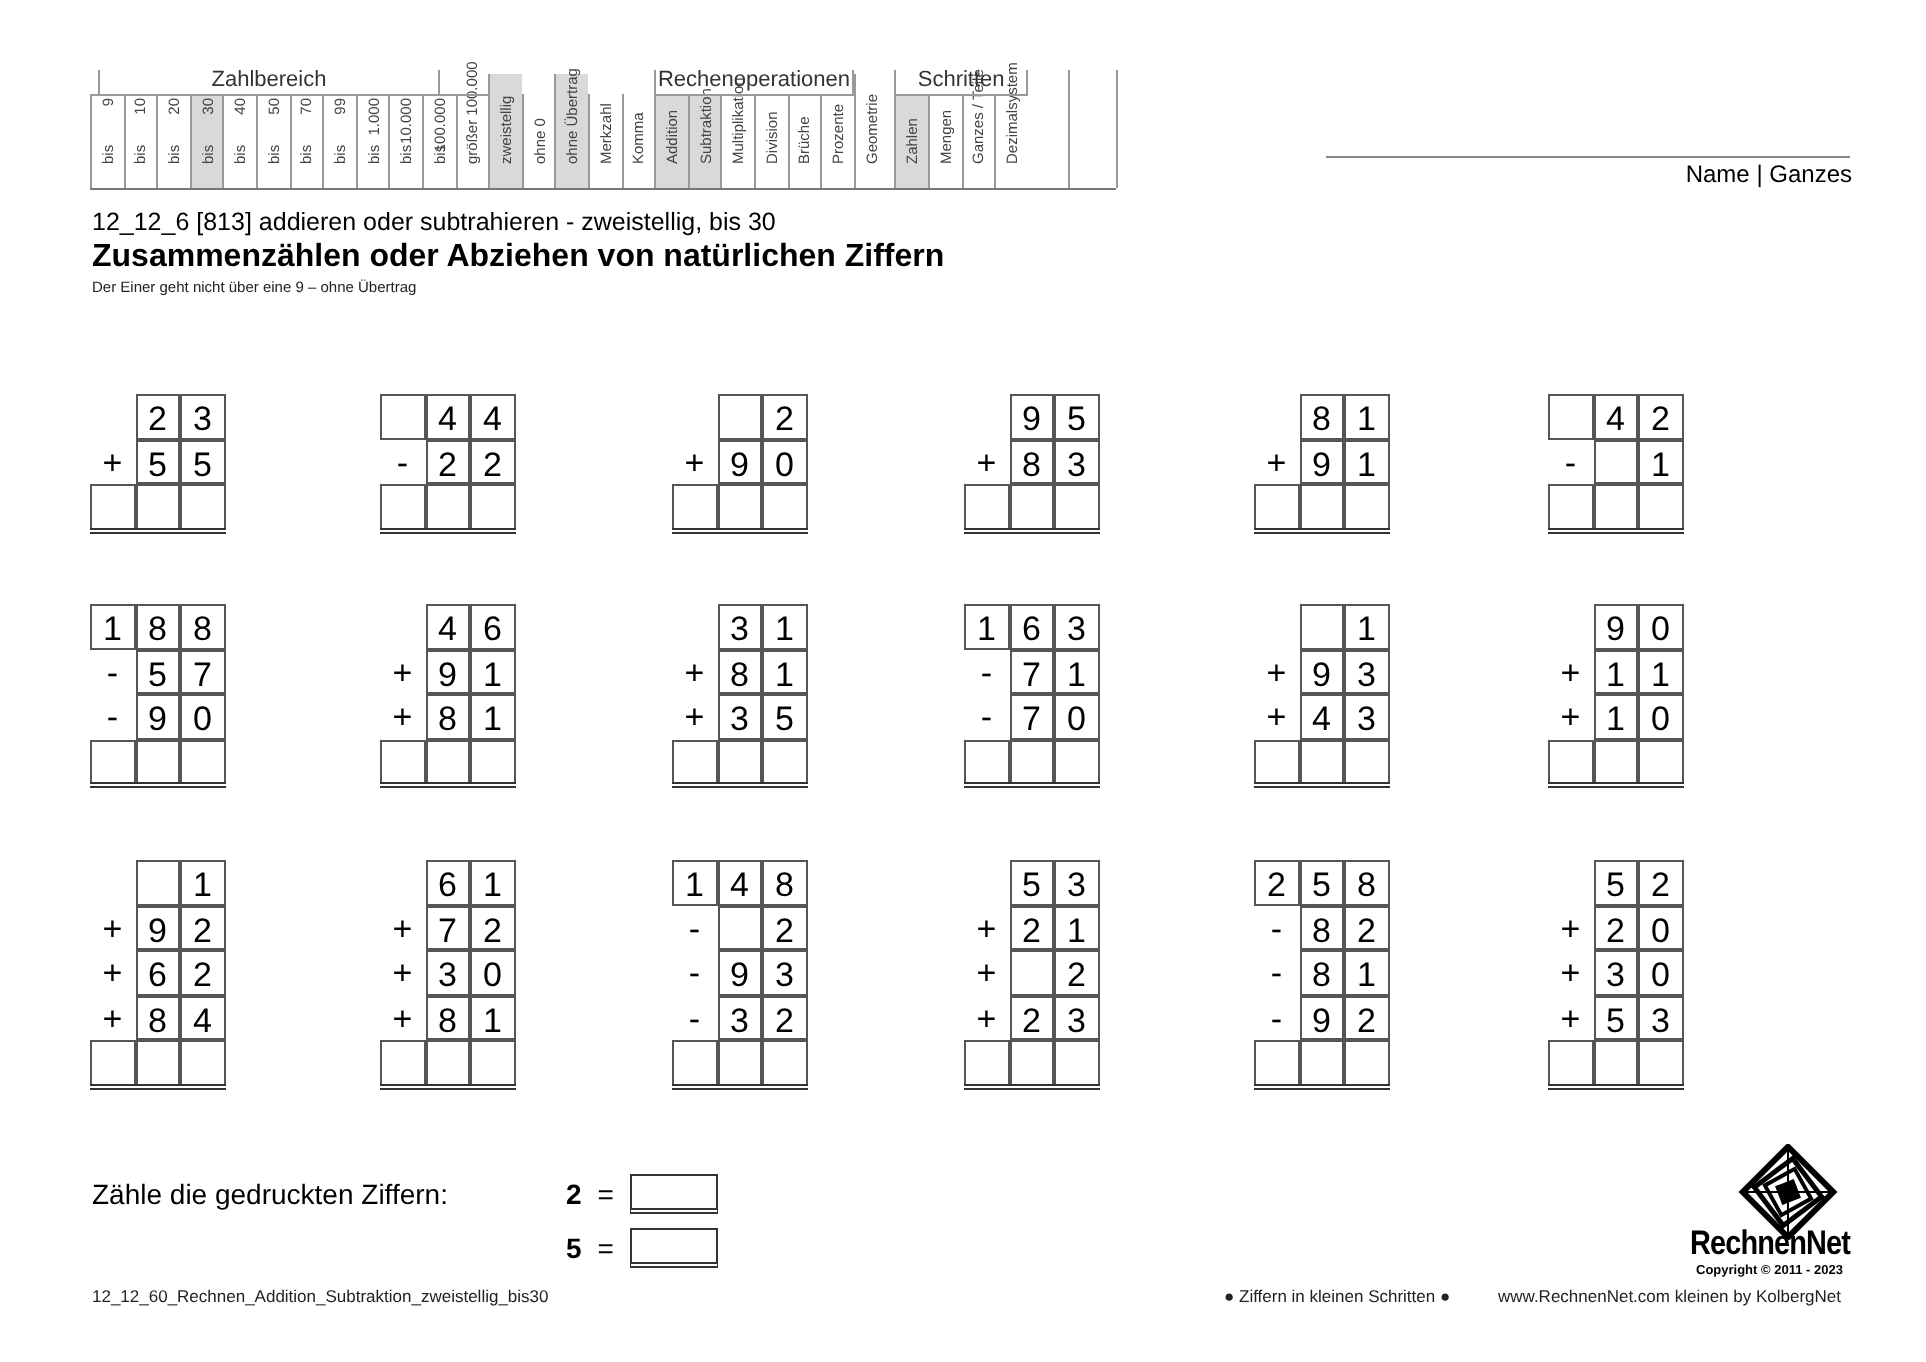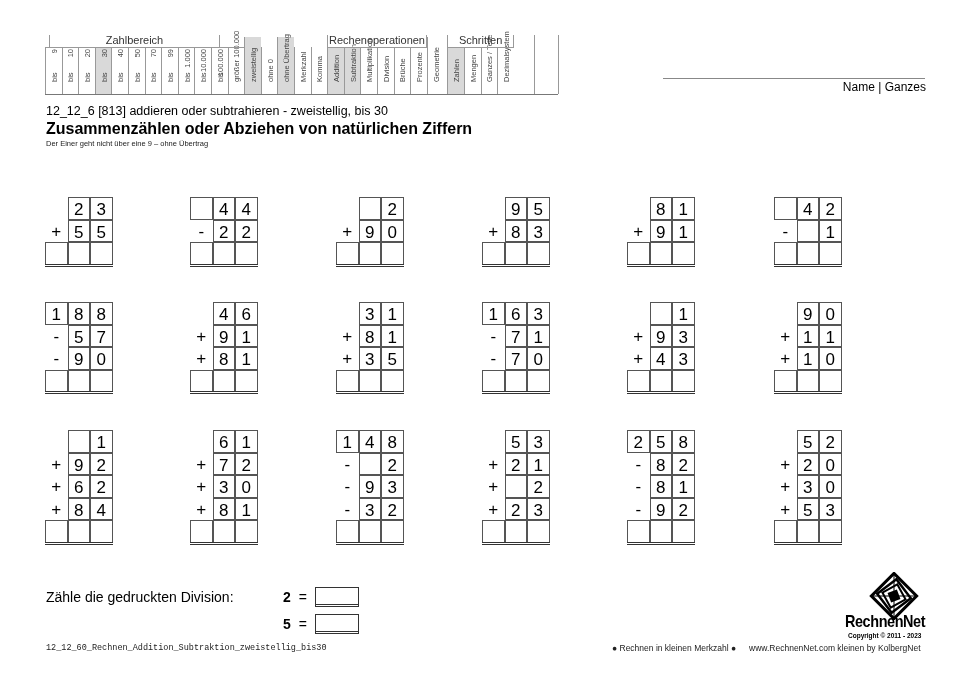--- a/index.html
+++ b/index.html
@@ -36,21 +36,21 @@
   .cell.box { border:1px solid #555; }
   .cell.op { font-size:17px; }
   .dline { position:absolute; height:3px; border-top:1.5px solid #333; border-bottom:1.5px solid #333; box-sizing:border-box; }
 
   
   #count-lbl { position:absolute; left:46px; top:589px; font-size:14px; }
   .cnt { position:absolute; left:283px; font-size:14px; font-weight:bold; }
   .cnt .eq { font-weight:normal; margin-left:8px; }
   .cntbox { position:absolute; left:315px; width:44px; height:20px; border:1px solid #333;
             border-bottom:3px double #333; box-sizing:border-box; }
-  #filename { position:absolute; left:46px; top:643px; font-size:8.5px; color:#222;font-family:Liberation Mono, monospace; }
+  #filename { position:absolute; left:46px; top:643px; font-size:8.5px; color:#222; }
   #slogan { position:absolute; left:612px; top:643px; font-size:8.5px; color:#222; }
   #site { position:absolute; left:749px; top:643px; font-size:8.5px; color:#222; }
   #logo { position:absolute; left:868px; top:572px; width:52px; height:48px; }
   #logotext { position:absolute; left:845px; top:612px; font-size:17px; font-weight:bold;
               letter-spacing:-0.5px; transform:scaleX(0.85); transform-origin:0 0; }
   #copy { position:absolute; left:848px; top:632px; font-size:6.5px; font-weight:bold; }
 </style>
 </head>
 <body>
 
@@ -433,28 +433,28 @@
       <div class="cell op" style="left: 0px; top: 67.5px;">+</div>
       <div class="cell box" style="left: 22.5px; top: 67.5px;">5</div>
       <div class="cell box" style="left: 45px; top: 67.5px;">3</div>
       <div class="cell box" style="left: 0px; top: 90px;"></div>
       <div class="cell box" style="left: 22.5px; top: 90px;"></div>
       <div class="cell box" style="left: 45px; top: 90px;"></div>
       <div class="dline" style="left: 0px; top: 111.5px; width: 67.5px;"></div>
     </div>
   </div>
 
-<div id="count-lbl">Zähle die gedruckten Division:</div>
+<div id="count-lbl">Zähle die gedruckten Ziffern:</div>
 <div class="cnt" style="top:589px"><span>2</span><span class="eq">=</span></div>
 <div class="cntbox" style="top:587px"></div>
 <div class="cnt" style="top:616px"><span>5</span><span class="eq">=</span></div>
 <div class="cntbox" style="top:614px"></div>
 
 <div id="filename">12_12_60_Rechnen_Addition_Subtraktion_zweistellig_bis30</div>
-<div id="slogan">● Rechnen in kleinen Merkzahl ●</div>
+<div id="slogan">● Ziffern in kleinen Schritten ●</div>
 <div id="site">www.RechnenNet.com kleinen by KolbergNet</div>
 
 <svg id="logo" viewBox="0 0 52 48">
   <g transform="translate(26,24) rotate(45)">
     <rect x="-16" y="-16" width="32" height="32" fill="none" stroke="#000" stroke-width="3"></rect>
     <rect x="-12" y="-12" width="24" height="24" fill="none" stroke="#000" stroke-width="2.5" transform="rotate(8)"></rect>
     <rect x="-8.5" y="-8.5" width="17" height="17" fill="none" stroke="#000" stroke-width="2" transform="rotate(16)"></rect>
     <rect x="-5" y="-5" width="10" height="10" fill="#000" transform="rotate(24)"></rect>
     <line x1="-16" y1="-16" x2="16" y2="16" stroke="#000" stroke-width="1"></line>
     <line x1="16" y1="-16" x2="-16" y2="16" stroke="#000" stroke-width="1"></line>

